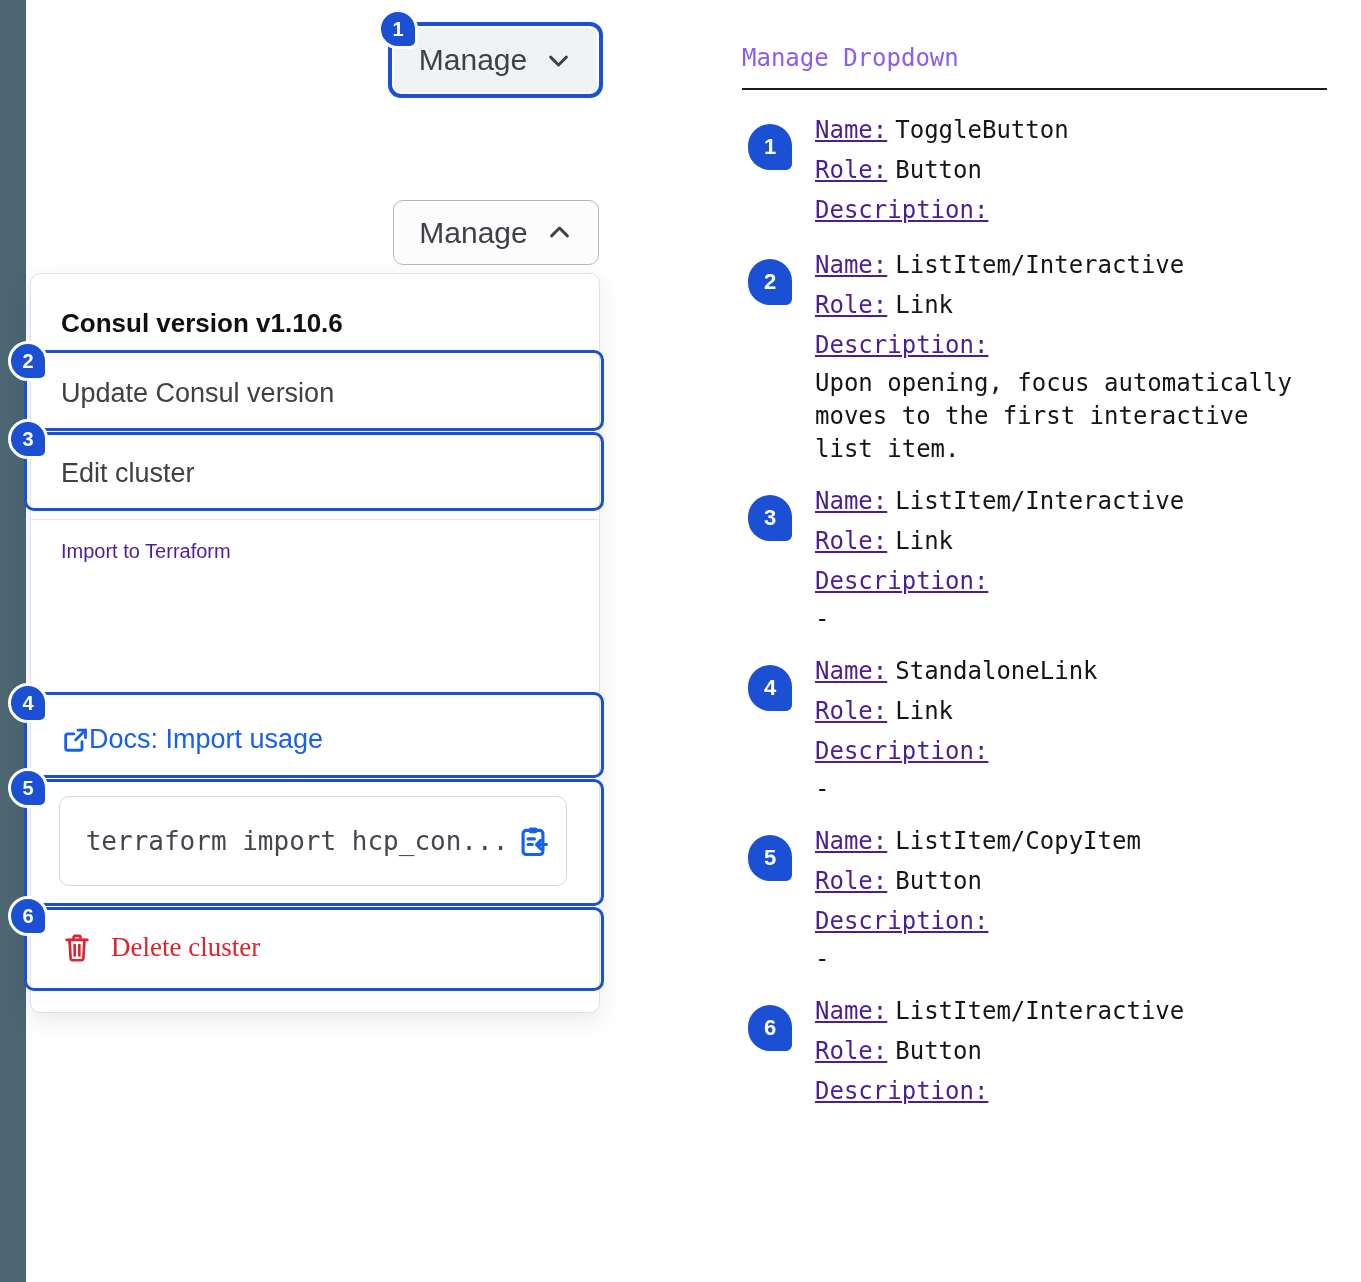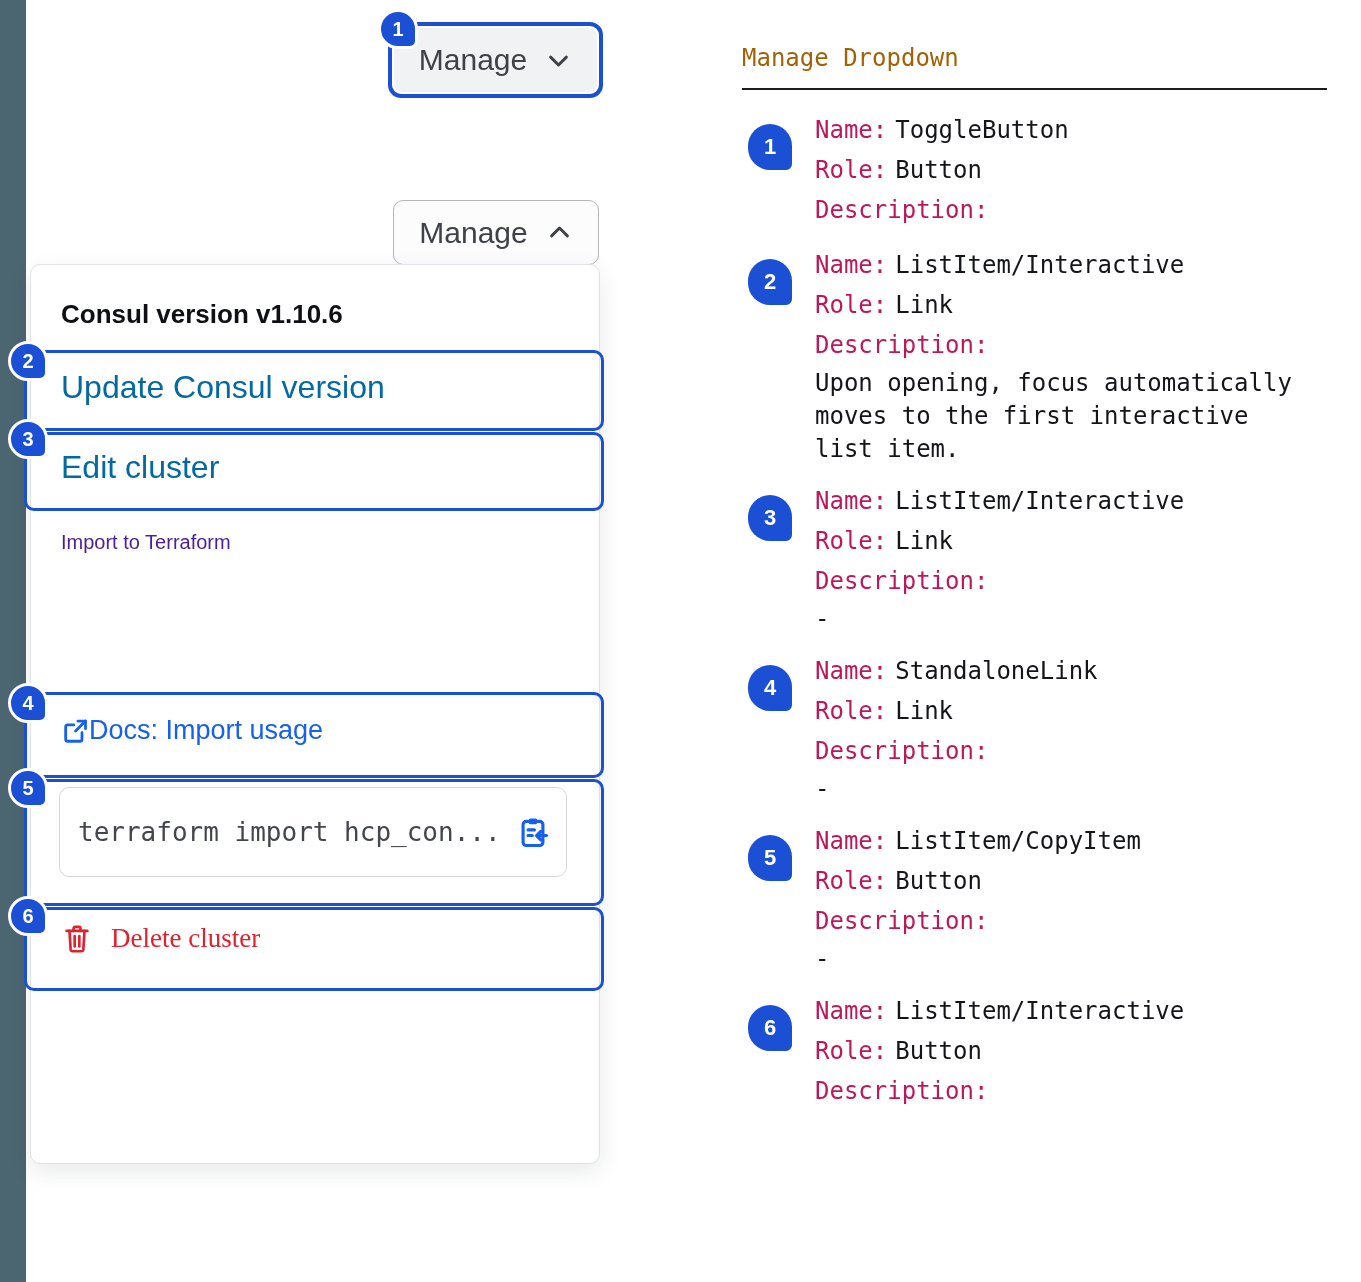--- a/index.html
+++ b/index.html
@@ -17,25 +17,25 @@
     display:flex; align-items:center; justify-content:center; gap:18px;
     font-size:30px; color:#3e4147; cursor:pointer; }
 
   .btn-open { position:absolute; left:393px; top:200px; width:206px; height:65px;
     background:#fcfcfd; border:1px solid #b4b7ba; border-radius:10px;
     display:flex; align-items:center; justify-content:center; gap:18px;
     font-size:30px; color:#3e4147; cursor:pointer; }
 
   .chev { width:27px; height:27px; display:block; }
 
-  .panel { position:absolute; left:30px; top:264px; width:570px; height:900px;
+  .panel { position:absolute; left:30px; top:273px; width:570px; height:740px;
     background:#ffffff; border:1px solid #dfe1e4; border-radius:10px;
-    box-shadow:0 8px 22px rgba(40,45,60,0.10); }
+    box-shadow:0 8px 22px rgba(40,45,60,0.10);text-align:center; }
   .p-version { position:absolute; left:30px; top:34px; font-size:26px; font-weight:bold; color:#0e1014; }
-  .p-item { position:absolute; left:30px; font-size:32px; color:#0369a1; cursor:pointer; }
+  .p-item { position:absolute; left:30px; font-size:27px; color:#404040; cursor:pointer; }
   .p-item-1 { top:104px; }
   .p-item-2 { top:184px; }
   .p-divider { position:absolute; left:0; top:245px; width:100%; height:1px; background:#e5e6e9; }
   .p-sec-title { position:absolute; left:30px; top:266px; font-size:20px; font-weight:normal; color:#4c1d95; }
   .p-sec-desc { position:absolute; left:30px; top:312px; width:510px;
     font-size:26px; line-height:36px; color:#66696f; }
   .p-link { position:absolute; left:30px; top:450px; display:flex; align-items:center; gap:0;
     font-size:27px; font-weight:500; color:#1660f0; cursor:pointer; }
   .p-snippet { position:absolute; left:28px; top:522px; width:508px; height:90px;
     border:1px solid #d5d7da; border-radius:10px; background:#ffffff;
@@ -62,31 +62,31 @@
   .b1 { left:378px; top:9px; }
   .b2 { left:8px; top:341px; }
   .b3 { left:8px; top:419px; }
   .b4 { left:8px; top:683px; }
   .b5 { left:8px; top:768px; }
   .b6 { left:8px; top:896px; }
 
   
   .spec { position:absolute; left:742px; top:42px; width:585px;
     font-family:"DejaVu Sans Mono","Liberation Mono",monospace; }
-  .spec-title { font-size:24px; line-height:32px; color:#a16207; }
+  .spec-title { font-size:24px; line-height:32px; color:#8b5cf6; }
   .spec-hr { margin-top:14px; border:none; border-top:2px solid #1c1d20; }
   .spec-list { margin-top:20px; }
   .spec-entry { display:flex; margin-bottom:15px; }
   .spec-badge { flex:none; width:44px; height:46px; margin:14px 0 0 6px; background:#1b50d4;
     border-radius:22px 22px 6px 22px; display:flex; align-items:center; justify-content:center;
     color:#ffffff; font-size:22px; font-weight:bold;
     font-family:"Liberation Sans","DejaVu Sans",sans-serif; }
   .spec-text { margin-left:23px; width:505px; }
   .spec-line { line-height:40px; font-size:24px; white-space:nowrap; }
-  .spec-label { color:#be185d; }
+  .spec-label { color:#4c1d95;text-decoration:underline; }
   .spec-value { color:#141519; margin-left:8px; }
   .spec-desc { margin-top:2px; font-size:24px; line-height:33px; color:#141519; }
 </style>
 </head>
 <body>
 
 <div class="stage">
 
   <div class="rail"></div>
 

